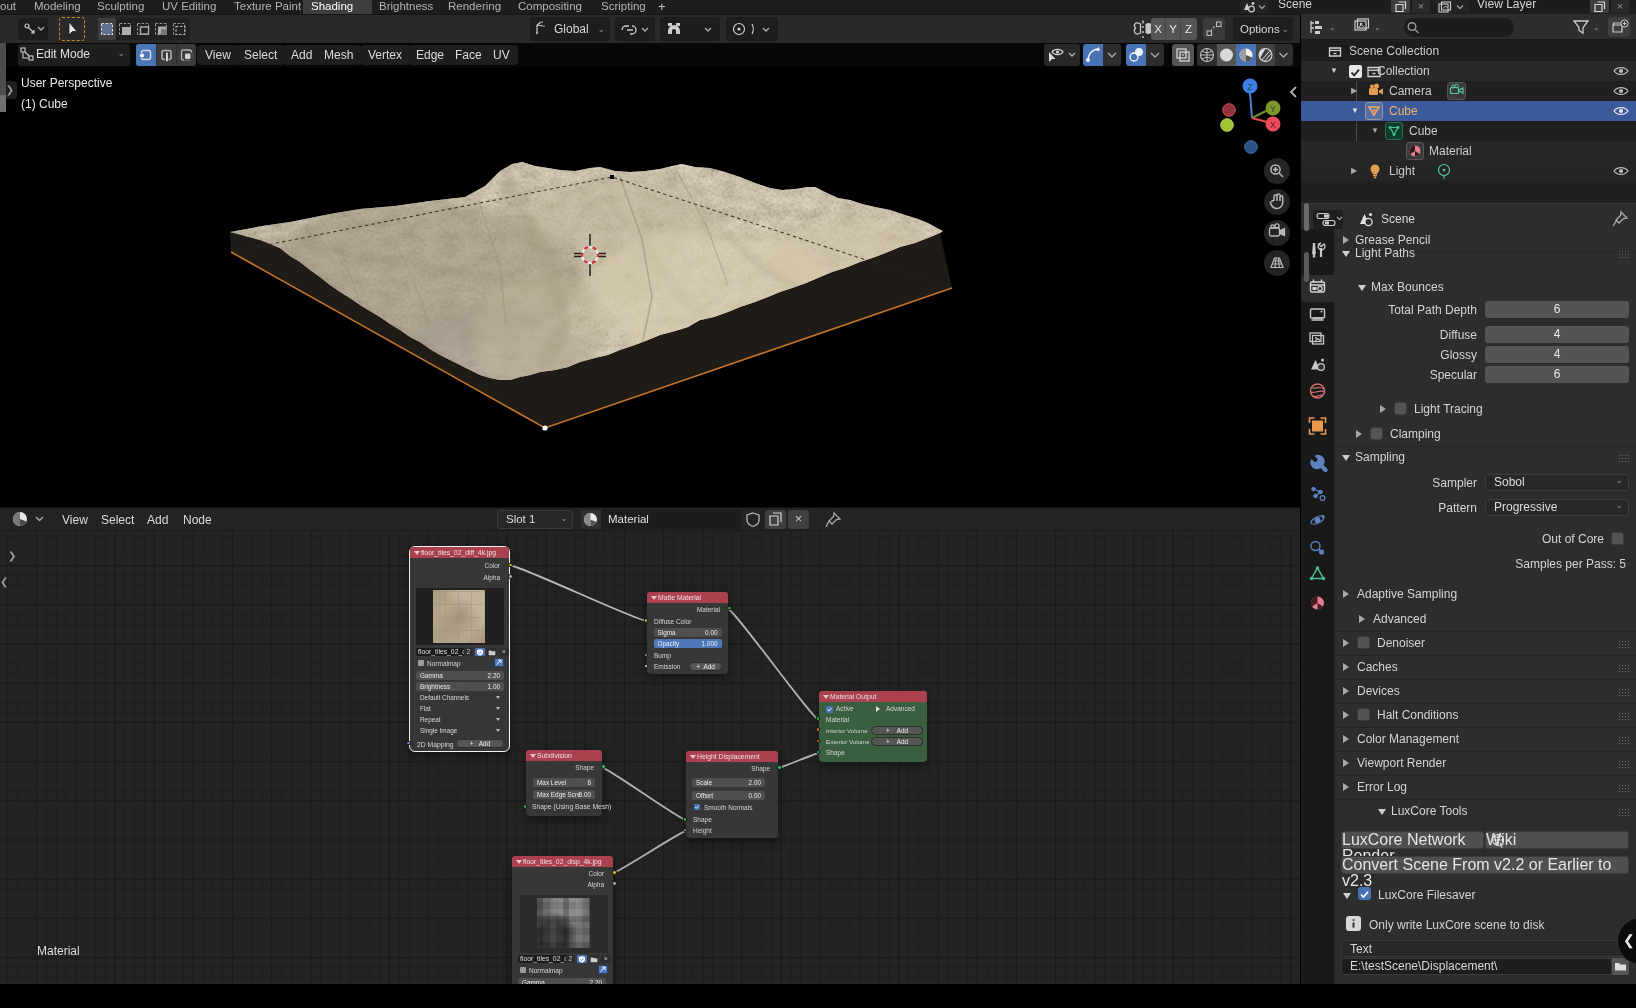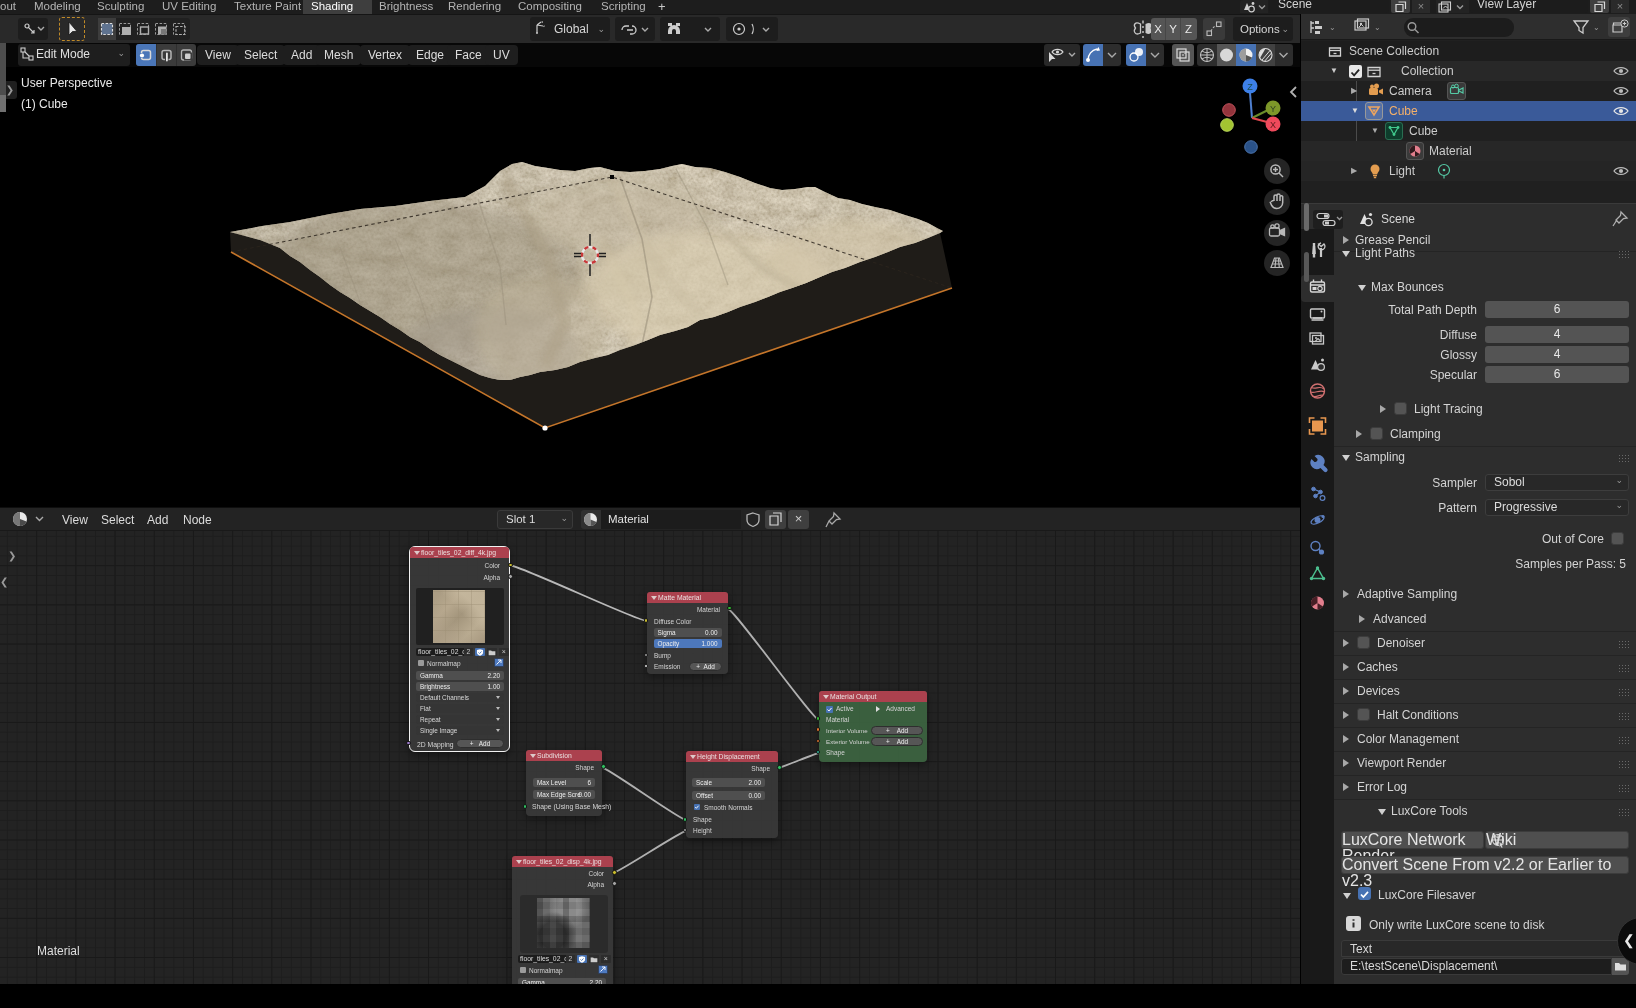--- a/index.html
+++ b/index.html
@@ -648,21 +648,21 @@
  <div class="orow" style="top:47px;background:#282828;">
   <span style="position:absolute;left:29px;top:0px;color:#ccc;font-size:8px;">▼</span>
   <div style="position:absolute;left:48px;top:3.5px;width:13px;height:13px;background:#e8e8e8;border-radius:2px;"><svg width="13" height="13" viewBox="0 0 13 13">
             <path d="M2.5 6.5 l2.6 2.8 l5-5.6" stroke="#222" stroke-width="1.8" fill="none"></path>
           </svg></div>
   <svg width="18" height="20" viewBox="0 0 18 20" style="position:absolute;left:64px;">
           <path d="M3 6.5 h12 v9 h-12 Z" fill="none" stroke="#d2d2d2" stroke-width="1.3"></path>
           <path d="M3 9.2 h12" stroke="#d2d2d2" stroke-width="1.3"></path>
           <path d="M7.5 12.5 h3" stroke="#d2d2d2" stroke-width="1.3"></path>
         </svg>
-  <span style="position:absolute;left:100px;">Collection</span>
+  <span style="position:absolute;left:76px;">Collection</span>
   <svg class="eye" width="20" height="20" viewBox="0 0 20 20" style="position:absolute;left:310px;">
           <path d="M3 10 C6 5.5 14 5.5 17 10 C14 14.5 6 14.5 3 10 Z" fill="none" stroke="#bbb" stroke-width="1.3"></path>
           <circle cx="10" cy="10" r="2.1" fill="#bbb"></circle>
         </svg>
  </div>
  <div class="orow" style="top:67px;">
   <span style="position:absolute;left:50px;top:0px;color:#aaa;font-size:8px;">▶</span>
   <svg width="20" height="20" viewBox="0 0 20 20" style="position:absolute;left:65px;">
           <rect x="3" y="7" width="9" height="7" rx="1.5" fill="#e39d50"></rect>
           <circle cx="6" cy="5.5" r="2" fill="#e39d50"></circle>

